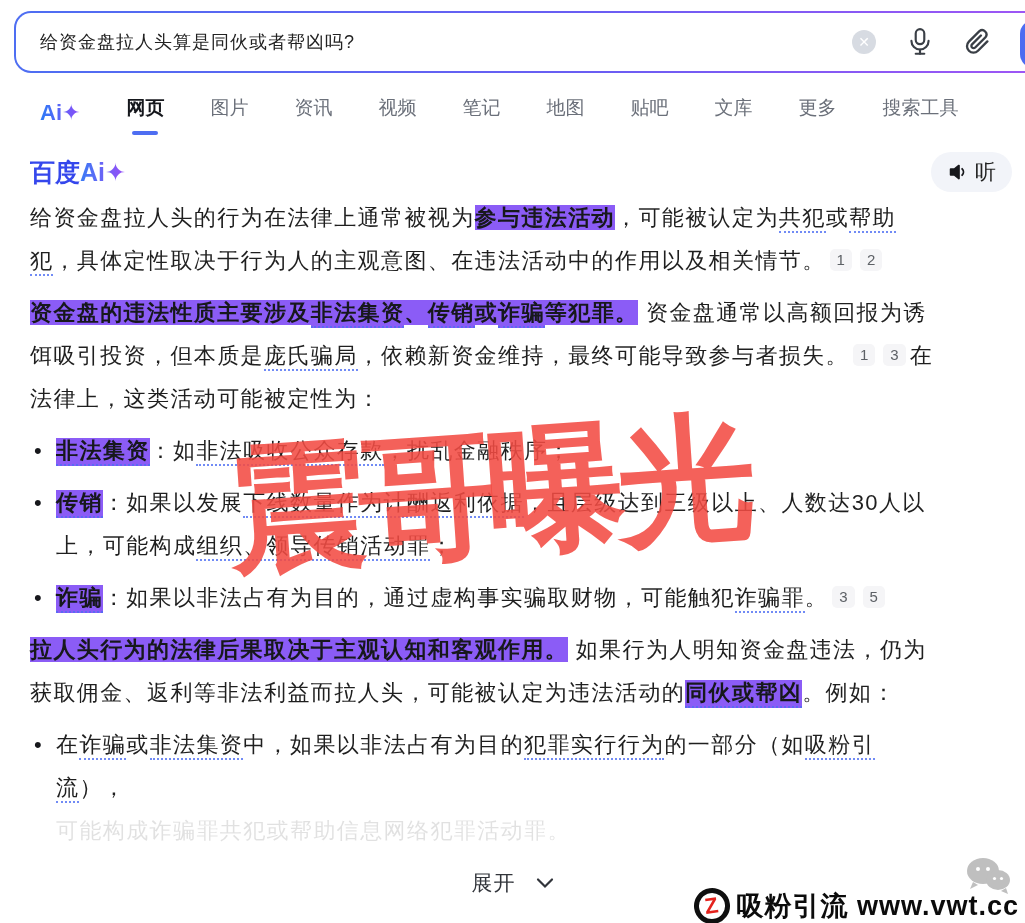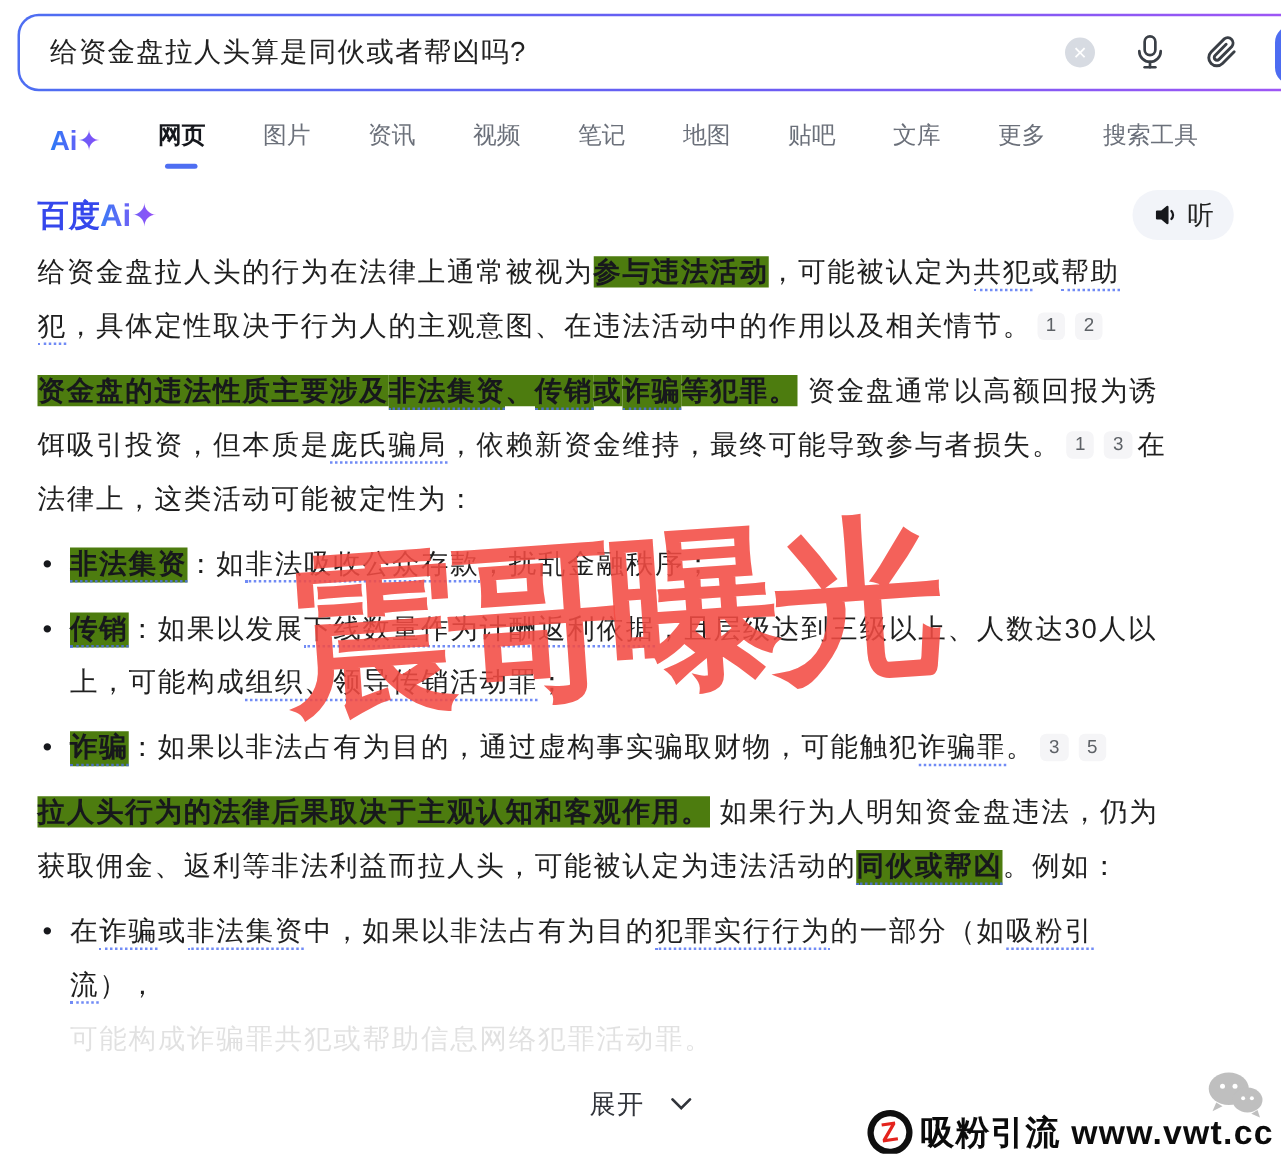--- a/index.html
+++ b/index.html
@@ -12,21 +12,21 @@
   .searchbar-wrap{
     position:absolute;left:14px;top:11px;width:1060px;height:62px;
     border-radius:17px;background:linear-gradient(90deg,#4e6ef2 0%,#6a5df3 55%,#a355f5 100%);
     padding:0;box-sizing:border-box;
   }
   .searchbar{
     position:absolute;left:2px;top:2px;right:2px;bottom:2px;background:#fff;
     border-radius:15px;display:flex;align-items:center;padding:0 8px 0 22px;box-sizing:border-box;
   }
   .search-query{
-    flex:0 0 auto;font-size:22px;color:#222;letter-spacing:1px;border:none;outline:none;
+    flex:0 0 auto;font-size:18px;color:#222;letter-spacing:1px;border:none;outline:none;
     font-family:inherit;background:transparent;width:640px;
   }
   .search-icons{display:flex;align-items:center;gap:30px;margin-left:auto;margin-right:14px;}
   .clear-btn{
     width:24px;height:24px;border-radius:50%;background:#d7dbe2;display:flex;
     align-items:center;justify-content:center;color:#fff;font-size:14px;font-weight:bold;cursor:pointer;
   }
   .icon-btn{width:28px;height:28px;display:flex;align-items:center;justify-content:center;cursor:pointer;}
   .search-btn{
     position:absolute;right:-88px;top:7px;width:140px;height:48px;border:none;cursor:pointer;
@@ -40,36 +40,36 @@
     background:linear-gradient(90deg,#2b7bf6,#8a4df8);
     -webkit-background-clip:text;background-clip:text;color:transparent;cursor:pointer;
   }
   .tab{font-size:19px;color:#6b707a;cursor:pointer;position:relative;padding-bottom:10px;}
   .tab.active{color:#15171c;font-weight:700;}
   .tab.active::after{
     content:"";position:absolute;left:50%;transform:translateX(-50%);bottom:-4px;
     width:26px;height:4px;border-radius:2px;background:#4e6ef2;
   }
   
-  .ai-header{position:absolute;left:30px;top:152px;right:38px;display:flex;align-items:center;}
+  .ai-header{position:absolute;left:30px;top:152px;right:13px;display:flex;align-items:center;}
   .baidu-ai{font-size:25px;font-weight:800;}
   .baidu-ai .bd{color:#3547ec;}
   .baidu-ai .ai{
     background:linear-gradient(90deg,#3a7bf5,#9a4cf7);
     -webkit-background-clip:text;background-clip:text;color:transparent;
   }
   .listen-btn{
     margin-left:auto;background:#f2f4f9;border-radius:20px;height:40px;padding:0 16px;
     display:flex;align-items:center;gap:6px;font-size:21px;color:#222;cursor:pointer;border:none;font-family:inherit;
   }
   
   .answer{position:absolute;left:30px;top:196px;width:905px;font-size:22px;line-height:43px;letter-spacing:1.4px;}
   .para{margin:0 0 9px 0;}
   b,.hl{font-weight:700;color:#17181c;}
-  .hl{background:#4d7c0f;}
+  .hl{background:#8b5cf6;}
   .dot{border-bottom:2px dotted rgba(78,110,242,.8);padding-bottom:1px;}
   .cite{
     display:inline-block;background:#f5f5f7;color:#5d6166;border-radius:5px;
     font-size:15px;line-height:22px;padding:0 7px;margin:0 4px;vertical-align:3px;letter-spacing:0;cursor:pointer;
   }
   ul.blist{list-style:none;margin:0 0 9px 0;padding:0;}
   ul.blist li{position:relative;padding-left:26px;margin-bottom:9px;}
   ul.blist li::before{content:"•";position:absolute;left:4px;top:0;color:#17181c;font-size:22px;}
   .faded-line{display:block;opacity:.13;}
   

